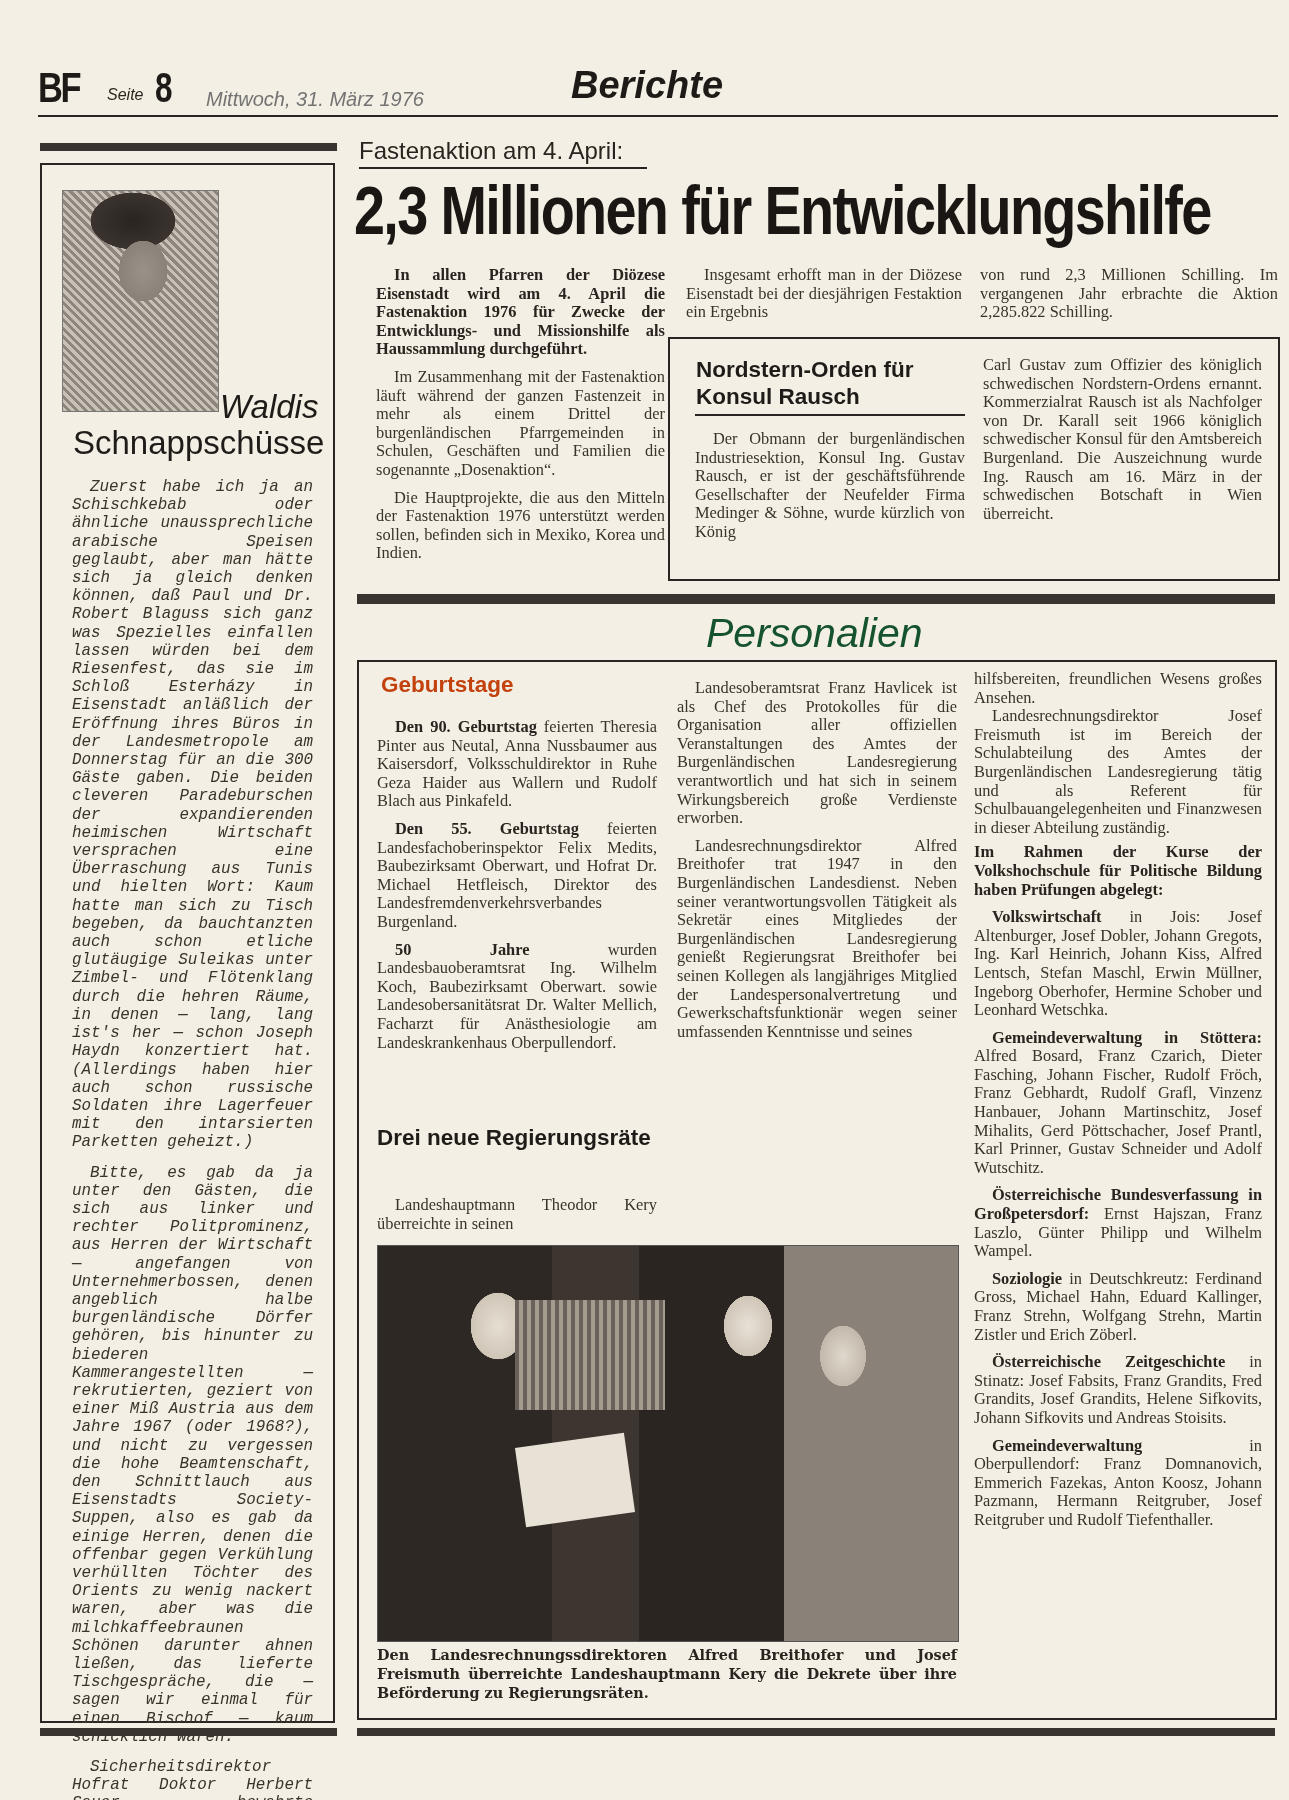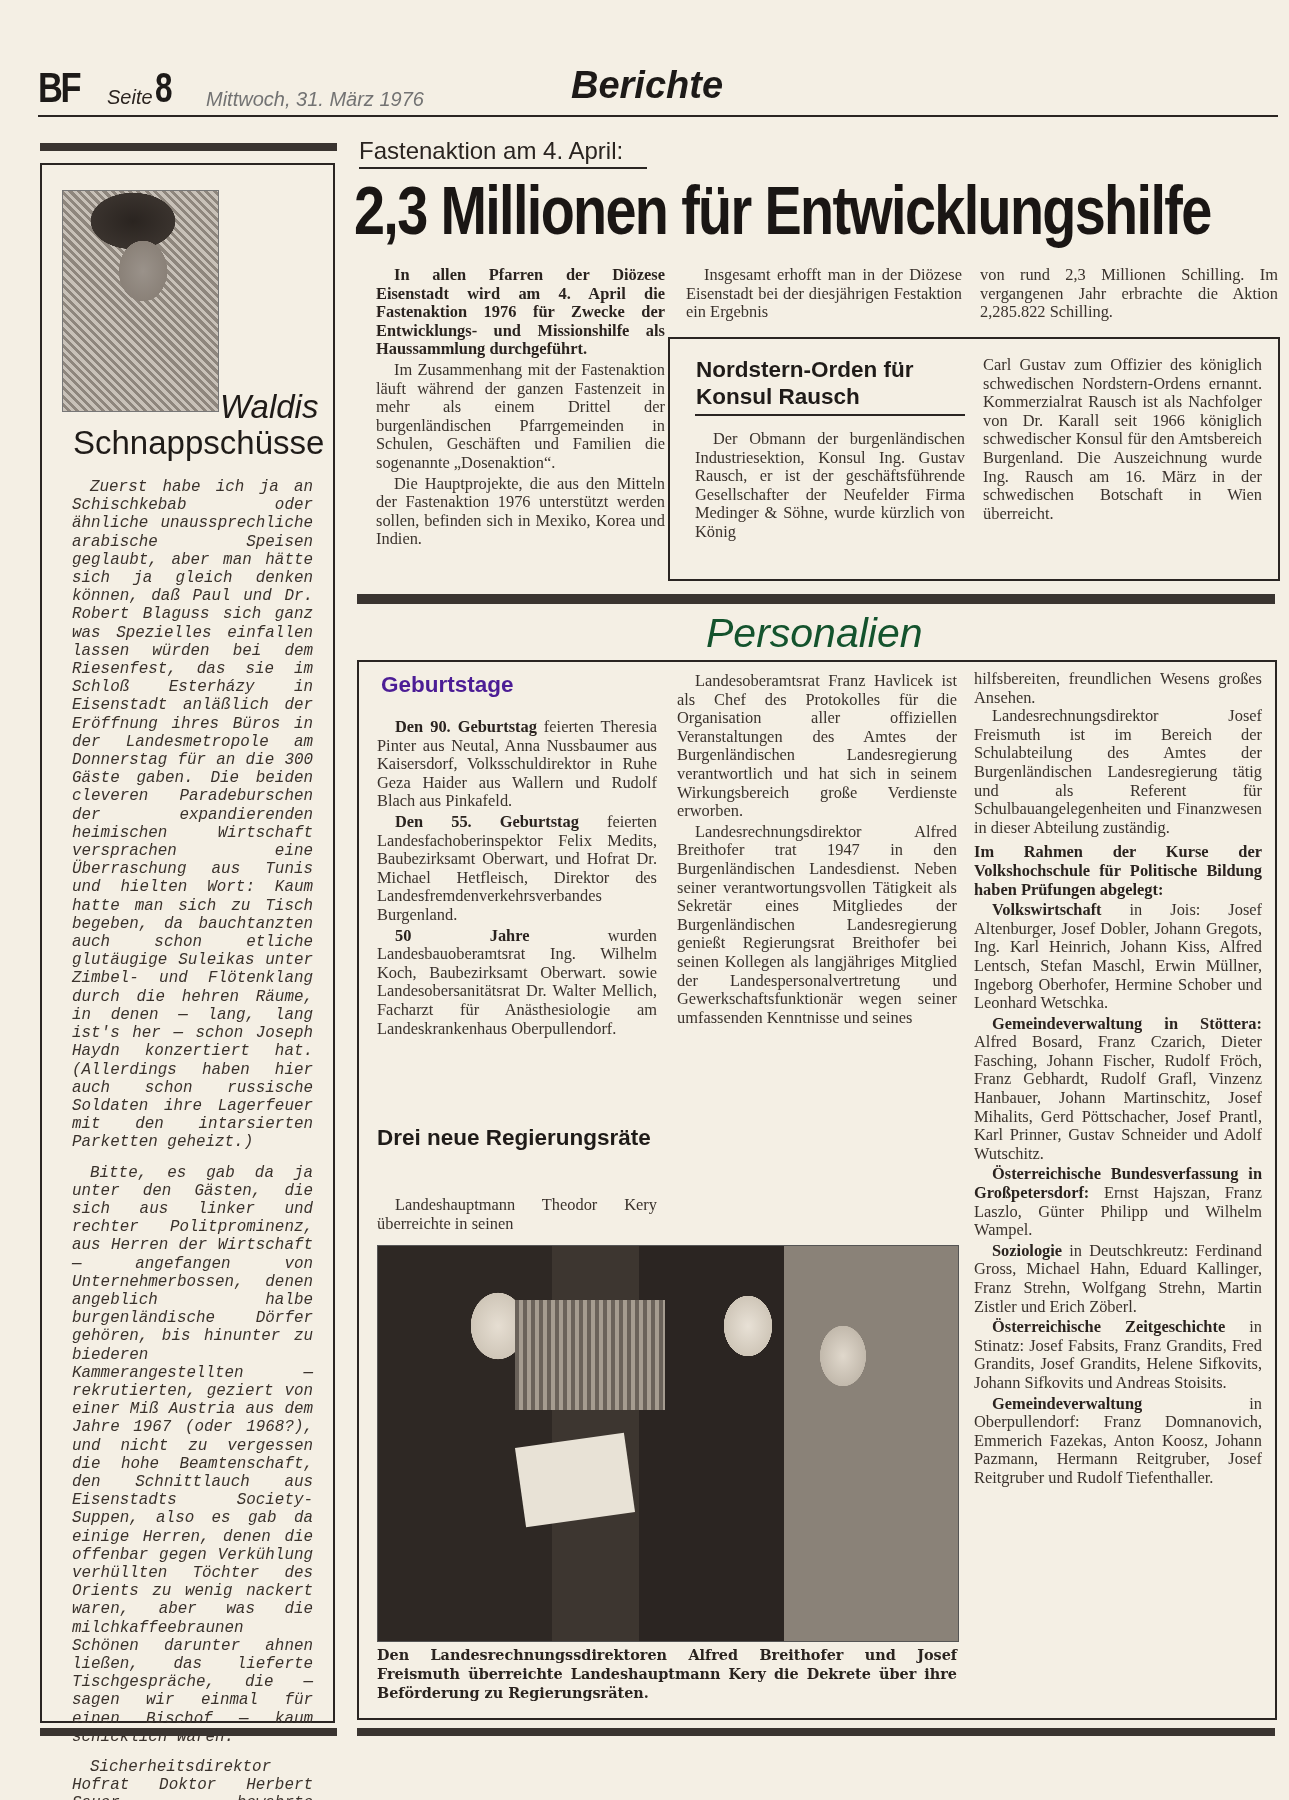--- a/index.html
+++ b/index.html
@@ -2,25 +2,25 @@
 <html><head>
 <meta charset="utf-8">
 <style>
   html,body{margin:0;padding:0;}
   body{width:1289px;height:1800px;background:#f4efe4;position:relative;overflow:hidden;color:#2b2420;}
   .abs{position:absolute;}
   .sans{font-family:"Liberation Sans",sans-serif;}
   .p{font-family:"Liberation Serif",serif;font-size:16.4px;line-height:18.6px;text-align:justify;margin:0;color:#3a322c;hyphens:manual;}
   .p .b{font-weight:bold;color:#2a231f;}
   .ind{text-indent:18px;}
-  .gap{margin-top:2px;}
+  .gap{margin-top:9px;}
 
   
   #mast-bf{left:38px;top:64px;font-family:"Liberation Sans",sans-serif;font-weight:bold;font-size:42px;letter-spacing:-3px;transform:scaleX(.82);transform-origin:left;color:#1d1a18;}
-  #mast-seite{left:107px;top:86px;font-style:italic;font-size:20px;color:#2b2420;}
+  #mast-seite{left:107px;top:86px;font-style:italic;font-size:16px;color:#2b2420;}
   #mast-num{left:155px;top:64px;font-weight:bold;font-size:42px;transform:scaleX(.75);transform-origin:left;color:#1d1a18;}
   #mast-date{left:206px;top:88px;font-style:italic;font-size:20px;color:#737373;}
   #mast-section{left:571px;top:64px;font-style:italic;font-weight:bold;font-size:38px;color:#1d1a18;}
   #mast-rule{left:38px;top:115px;width:1240px;height:2px;background:#2a2522;}
 
   
   #left-topbar{left:40px;top:143px;width:297px;height:8px;background:#3a3430;}
   #left-box{left:40px;top:163px;width:295px;height:1560px;border:2px solid #2a2522;box-sizing:border-box;}
   #left-photo{left:62px;top:190px;width:155px;height:220px;background:
       radial-gradient(ellipse 40px 50px at 80px 80px,#9a928a 0%,#8a8178 60%,transparent 61%),
@@ -45,21 +45,21 @@
   #nord-box{left:668px;top:337px;width:612px;height:244px;border:2px solid #2a2522;box-sizing:border-box;}
   #nord-title{left:696px;top:356px;width:280px;font-weight:bold;font-size:22.5px;line-height:27px;color:#1f1b18;}
   #nord-rule{left:695px;top:414px;width:270px;height:2px;background:#2a2522;}
   #nord-col1{left:695px;top:430px;width:270px;}
   #nord-col2{left:983px;top:356px;width:279px;}
 
   
   #pers-bar{left:357px;top:594px;width:918px;height:10px;background:#3a3430;}
   #pers-title{left:688px;top:610px;font-style:italic;font-size:41px;color:#14532d;margin-left:18px;}
   #pers-box{left:357px;top:660px;width:920px;height:1060px;border:2px solid #2a2522;box-sizing:border-box;}
-  #geb-title{left:381px;top:672px;font-weight:bold;font-size:22.5px;color:#4c1d95;}
+  #geb-title{left:381px;top:672px;font-weight:bold;font-size:22.5px;color:#c2410c;}
   #pers-col1{left:377px;top:718px;width:280px;}
   #drei-title{left:377px;top:1124px;font-weight:bold;font-size:22.5px;line-height:28px;color:#1f1b18;text-align:right;}
   #pers-col1b{left:377px;top:1196px;width:280px;}
   #pers-col2{left:677px;top:670px;width:280px;}
   #pers-col3{left:974px;top:670px;width:288px;}
 
   #photo{left:377px;top:1245px;width:580px;height:395px;background:
       radial-gradient(ellipse 45px 55px at 120px 80px,#e6ded2 0%,#cfc6b8 60%,transparent 61%),
       radial-gradient(ellipse 40px 50px at 370px 80px,#e8e1d6 0%,#cfc6b8 60%,transparent 61%),
       radial-gradient(ellipse 38px 50px at 465px 110px,#e0d8cc 0%,#c2b9ac 60%,transparent 61%),

